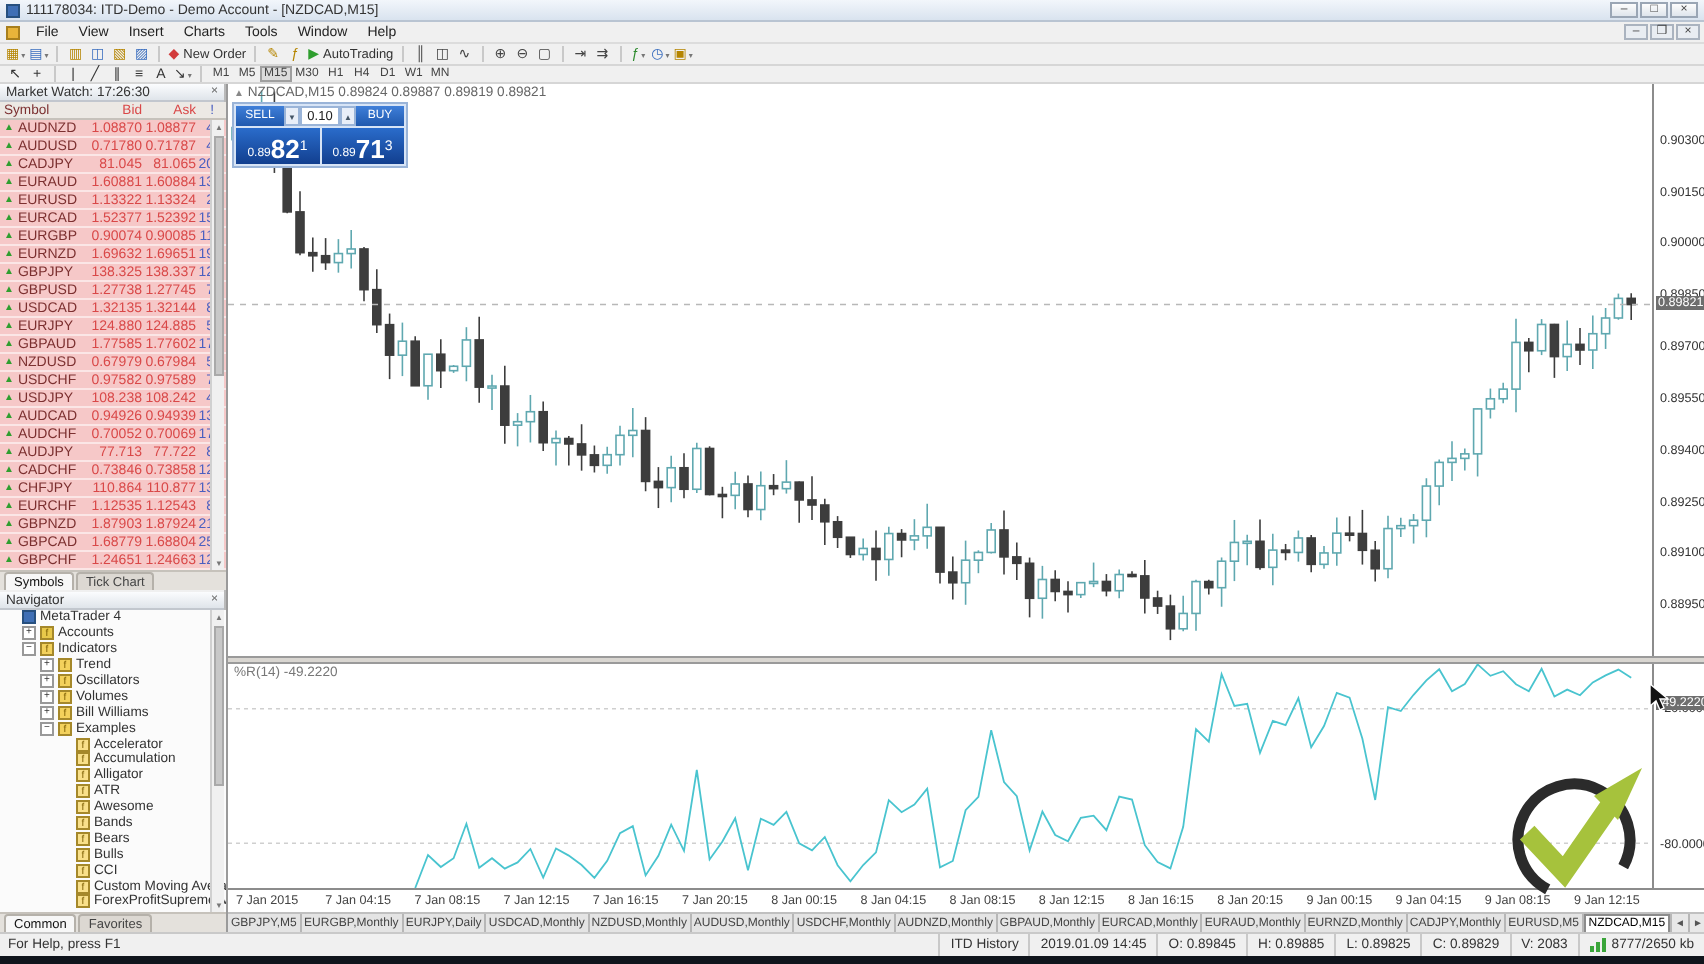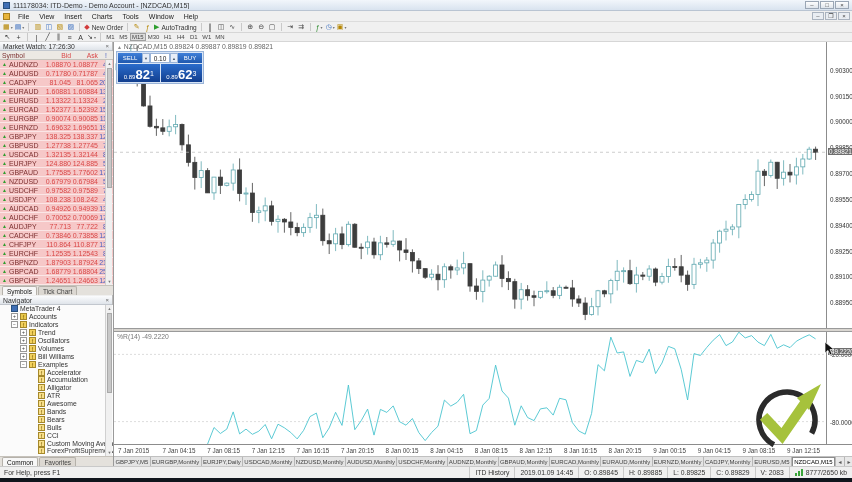--- a/index.html
+++ b/index.html
@@ -844,21 +844,21 @@
       <span class="oc-btn">BUY</span>
     </div>
     <div id="oc-row2">
       <span class="oc-price">
         <span class="ocp-small">0.89</span>
         <span class="ocp-big">82</span>
         <span class="ocp-sup">1</span>
       </span>
       <span class="oc-price">
         <span class="ocp-small">0.89</span>
-        <span class="ocp-big">62</span>
+        <span class="ocp-big">71</span>
         <span class="ocp-sup">3</span>
       </span>
     </div>
   </div>
 
   <div class="abs" id="price-axis">
       <span class="pa-label" style="top: 257.182px;">0.88950</span>
       <span class="pa-label" style="top: 231.364px;">0.89100</span>
       <span class="pa-label" style="top: 205.545px;">0.89250</span>
       <span class="pa-label" style="top: 179.727px;">0.89400</span>

